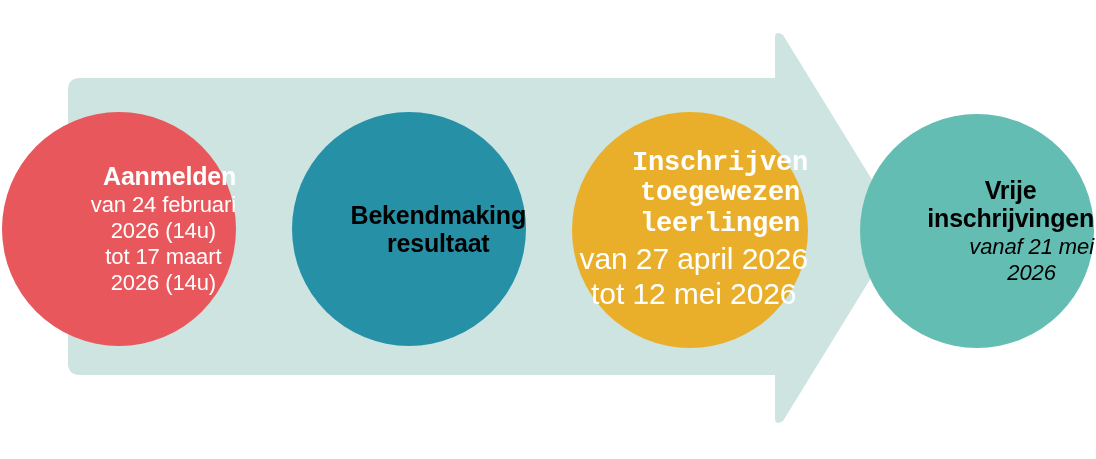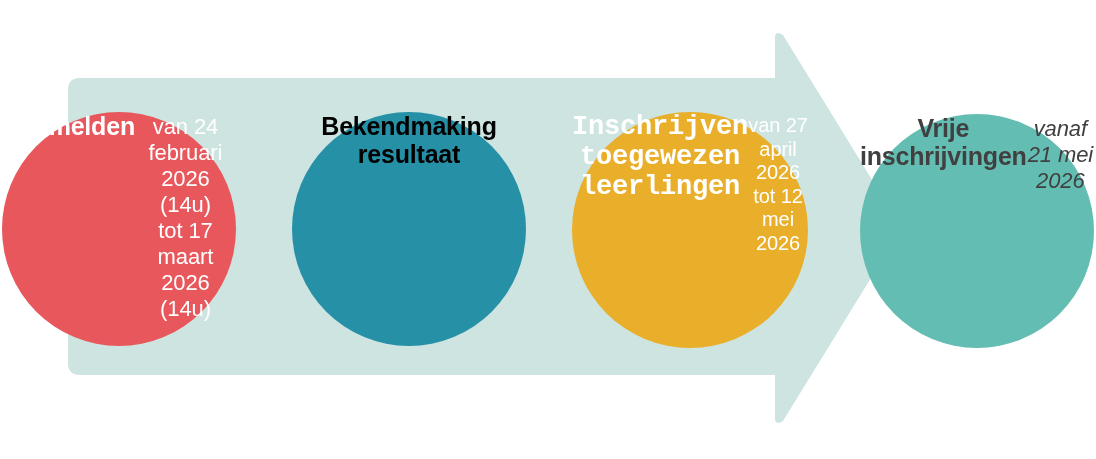--- a/index.html
+++ b/index.html
@@ -21,21 +21,22 @@
     position: absolute;
     left: 0;
     top: 0;
     width: 1096px;
     height: 459px;
   }
   .step-circle {
     position: absolute;
     border-radius: 50%;
     display: flex;
-    align-items: flex-start;
+    flex-direction: column;
+    align-items: flex-end;
     justify-content: center;
     text-align: center;
     color: #ffffff;
     box-sizing: border-box;
   }
   .step-title {
     font-weight: bold;
     line-height: 1.12;
     letter-spacing: -0.2px;
     white-space: pre-line;
@@ -60,21 +61,21 @@
     left: 292px; top: 112px;  width: 234px; height: 234px;
   }
   #circle-2 .step-title { font-size: 25px; }
   #circle-2 .step-sub   { font-size: 22px; }
 
   
   #circle-3 {
     left: 572px; top: 112px;  width: 236px; height: 236px;
   }
   #circle-3 .step-title { font-size: 27px; font-family: Liberation Mono, monospace; }
-  #circle-3 .step-sub   { font-size: 20px; }
+  #circle-3 .step-sub   { font-size: 30px; }
 
   
   #circle-4 {
     left: 860px; top: 114px;  width: 234px; height: 234px;
   }
   #circle-4 .step-title { font-size: 25px; }
   #circle-4 .step-sub   { font-size: 22px; font-style: italic; }
 </style>
 </head>
 <body>
@@ -112,20 +113,20 @@
   </div>
 
   <div class="step-circle" id="circle-3" style="background: rgb(233, 175, 42); color: rgb(255, 255, 255);">
     <div class="step-title">Inschrijven
 toegewezen
 leerlingen</div>
     <div class="step-sub">van 27 april 2026
 tot 12 mei 2026</div>
   </div>
 
-  <div class="step-circle" id="circle-4" style="background: rgb(99, 189, 178); color: #404040;">
+  <div class="step-circle" id="circle-4" style="background: rgb(99, 189, 178); color: #000000;">
     <div class="step-title">Vrije
 inschrijvingen</div>
     <div class="step-sub">vanaf 21 mei
 2026</div>
   </div>
 
 </div>
 
 </body></html>

